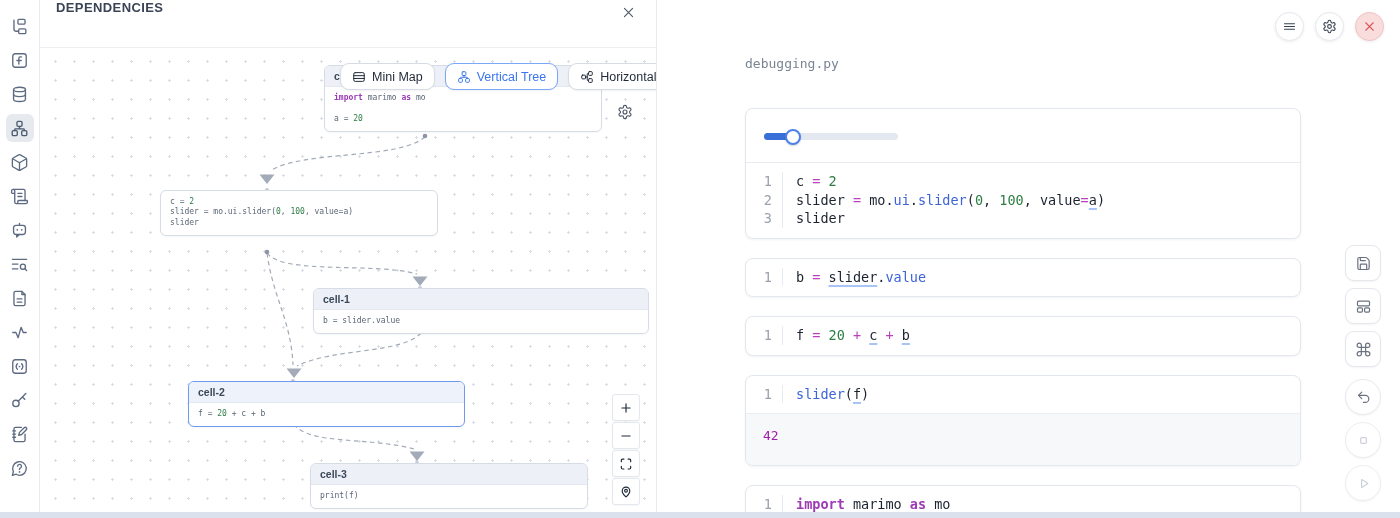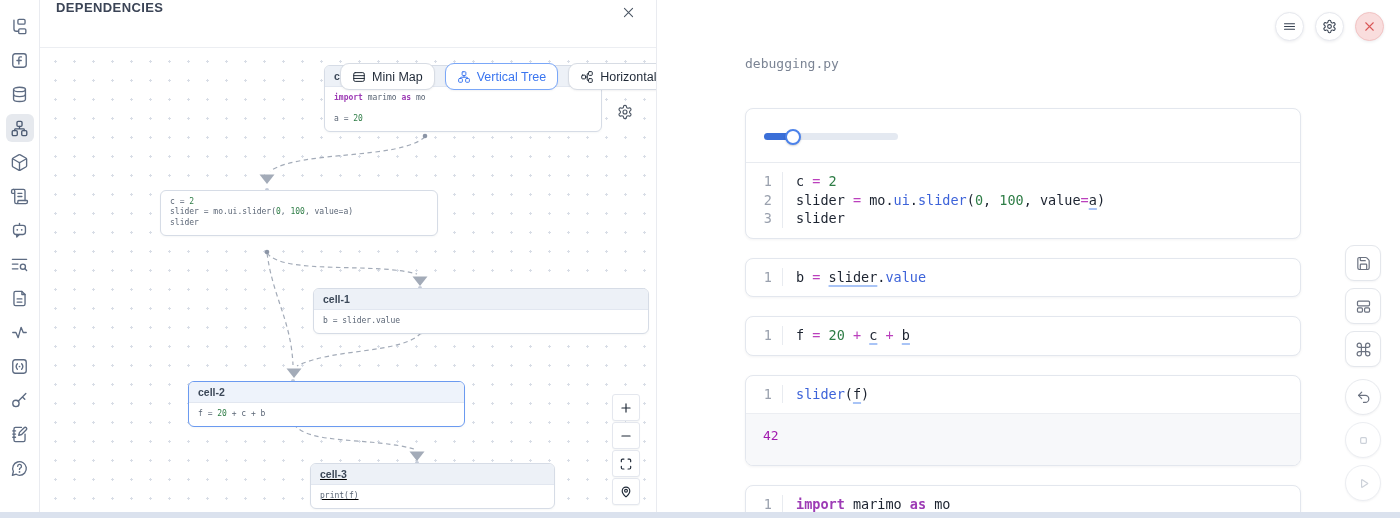--- a/index.html
+++ b/index.html
@@ -340,21 +340,21 @@
           <div class="gnode-b">
             <div class="cl"><span class="tk-v">b = slider.value</span></div>
           </div>
         </div>
         <div class="gnode selected" style="left: 116px; top: 333px; width: 277px;">
           <div class="gnode-h">cell-2</div>
           <div class="gnode-b">
             <div class="cl"><span class="tk-v">f = </span><span class="tk-num">20</span><span class="tk-v"> + c + b</span></div>
           </div>
         </div>
-        <div class="gnode" style="left: 238px; top: 415px; width: 245px; text-decoration: underline;">
+        <div class="gnode" style="left: 238px; top: 415px; width: 278px;">
           <div class="gnode-h">cell-3</div>
           <div class="gnode-b">
             <div class="cl"><span class="tk-v">print(f)</span></div>
           </div>
         </div>
       </div>
     <div class="zoom-ctrl" id="gZoom">
         <div class="zoom-btn">
           <span style="display: flex;">
             <svg class="ic" viewBox="0 0 24 24">

